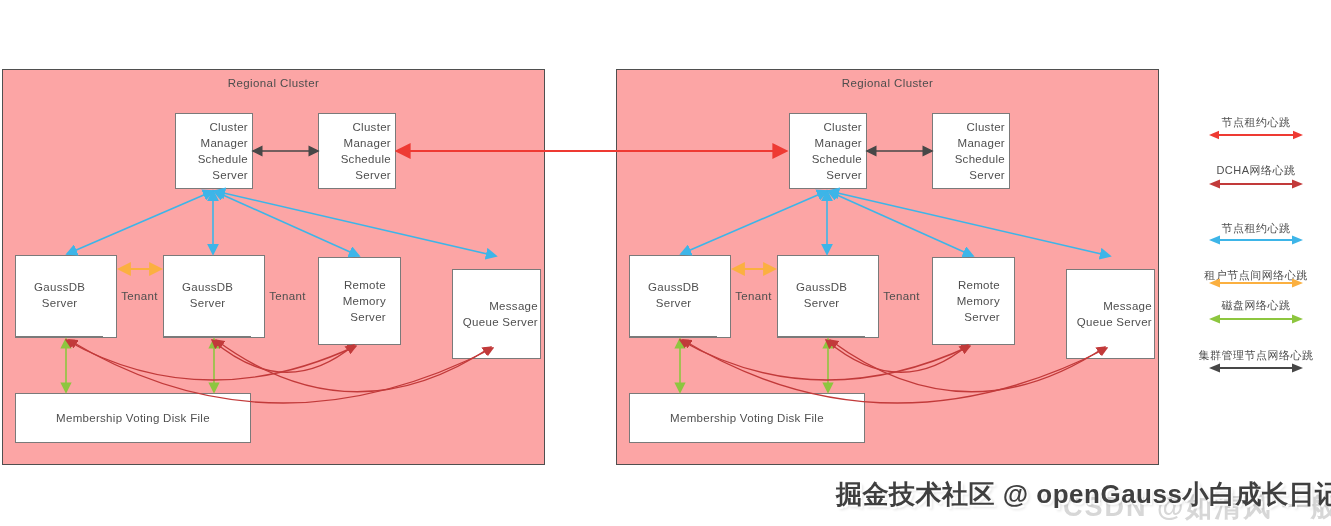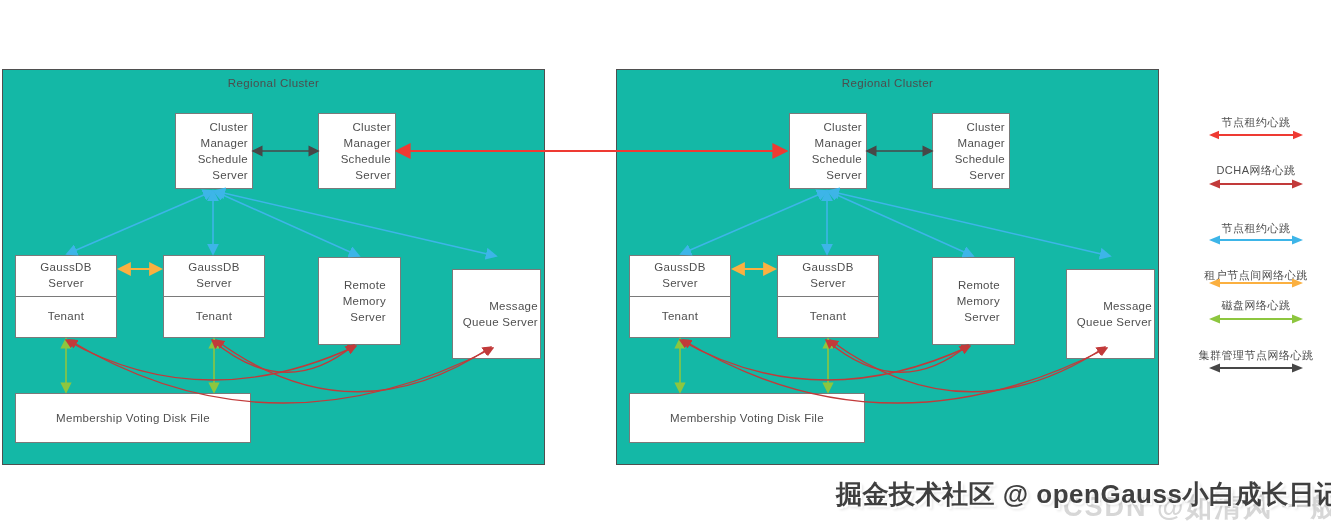--- a/index.html
+++ b/index.html
@@ -1,23 +1,23 @@
 <!DOCTYPE html>
 <html><head>
 <meta charset="utf-8">
 <style>
   html,body{margin:0;padding:0;background:#fff;}
   .canvas{position:relative;width:1331px;height:526px;background:#ffffff;overflow:hidden;
           font-family:"Liberation Sans","DejaVu Sans",sans-serif;}
-  .cluster{position:absolute;top:69px;width:543px;height:396px;border:1.5px solid #4f4f4f;background:#14b8a6;box-sizing:border-box;}
+  .cluster{position:absolute;top:69px;width:543px;height:396px;border:1.5px solid #4f4f4f;background:#fca5a5;box-sizing:border-box;}
   .cluster-title{position:absolute;top:7px;left:0;width:100%;text-align:center;font-size:11.5px;color:#4d4d4d;letter-spacing:.4px;}
   .node{position:absolute;border:1.4px solid #7a7a7a;background:#fff;box-sizing:border-box;
         display:flex;align-items:center;justify-content:center;text-align:right;
         font-size:11.5px;color:#4f4f4f;line-height:1.4;letter-spacing:.3px;z-index:2;}
-  .split{position:absolute;border:1.4px solid #7a7a7a;background:#fff;box-sizing:border-box;display:flex;flex-direction:column;z-index:2;}
+  .split{position:absolute;border:1.4px solid #7a7a7a;background:#fff;box-sizing:border-box;display:flex;flex-direction:row;z-index:2;}
   .split .sec{flex:1;display:flex;align-items:center;justify-content:center;text-align:center;
         font-size:11.5px;color:#4f4f4f;line-height:1.35;letter-spacing:.3px;padding:0 18px;}
   .split .sec.top{border-bottom:1.4px solid #7a7a7a;}
   .cm1{left:172px;top:43px;width:78px;height:76px;padding:0 4px;}
   .cm2{left:315px;top:43px;width:78px;height:76px;padding:0 4px;}
   .gdb1{left:12px;top:185px;width:102px;height:83px;}
   .gdb2{left:160px;top:185px;width:102px;height:83px;}
   .rmem{left:315px;top:187px;width:83px;height:88px;padding:0 14px;}
   .mq{left:449px;top:187px;width:89px;height:90px;padding:0 2px;margin-top:12px;}
   .member{left:12px;top:323px;width:236px;height:50px;}

